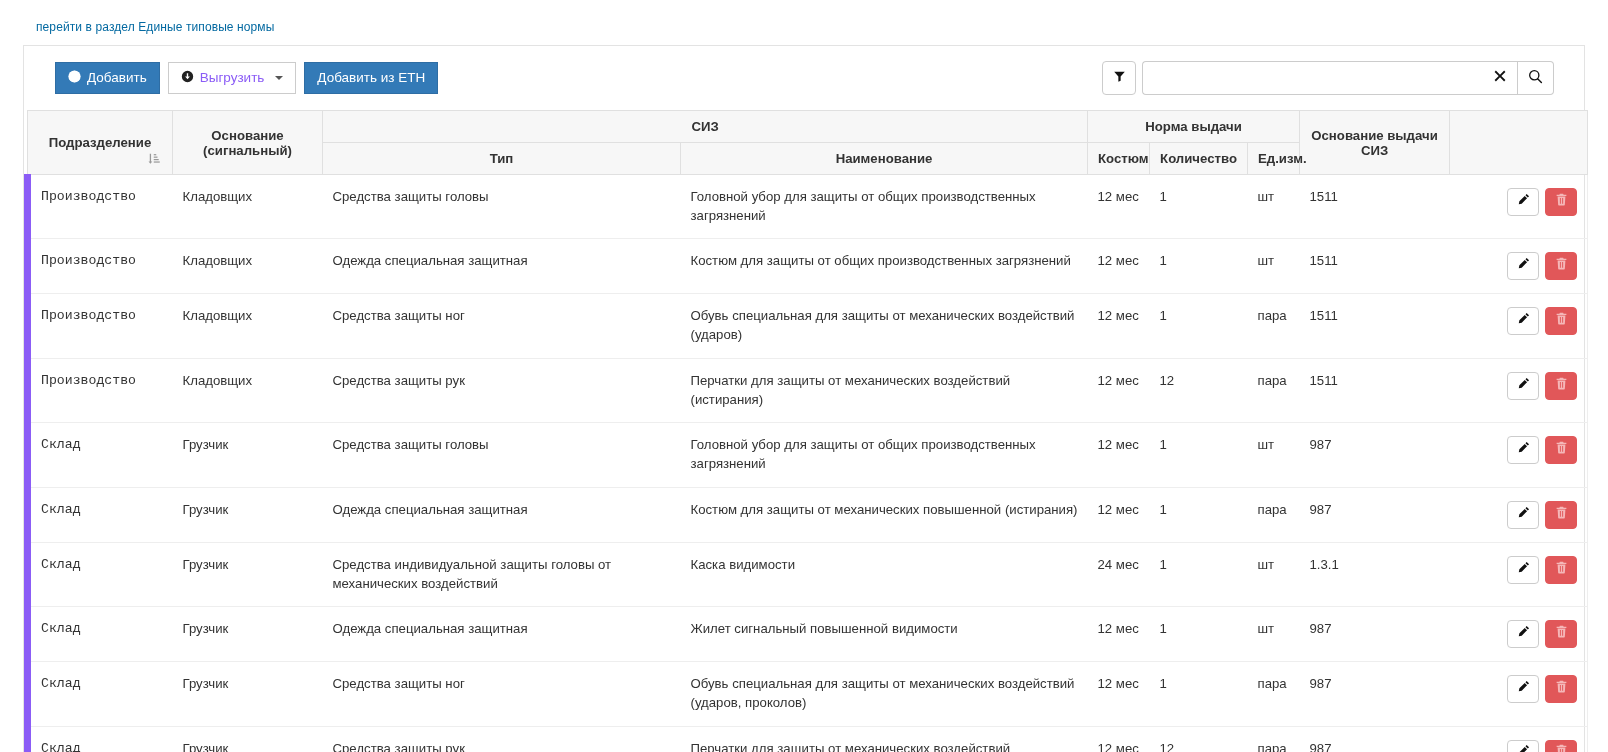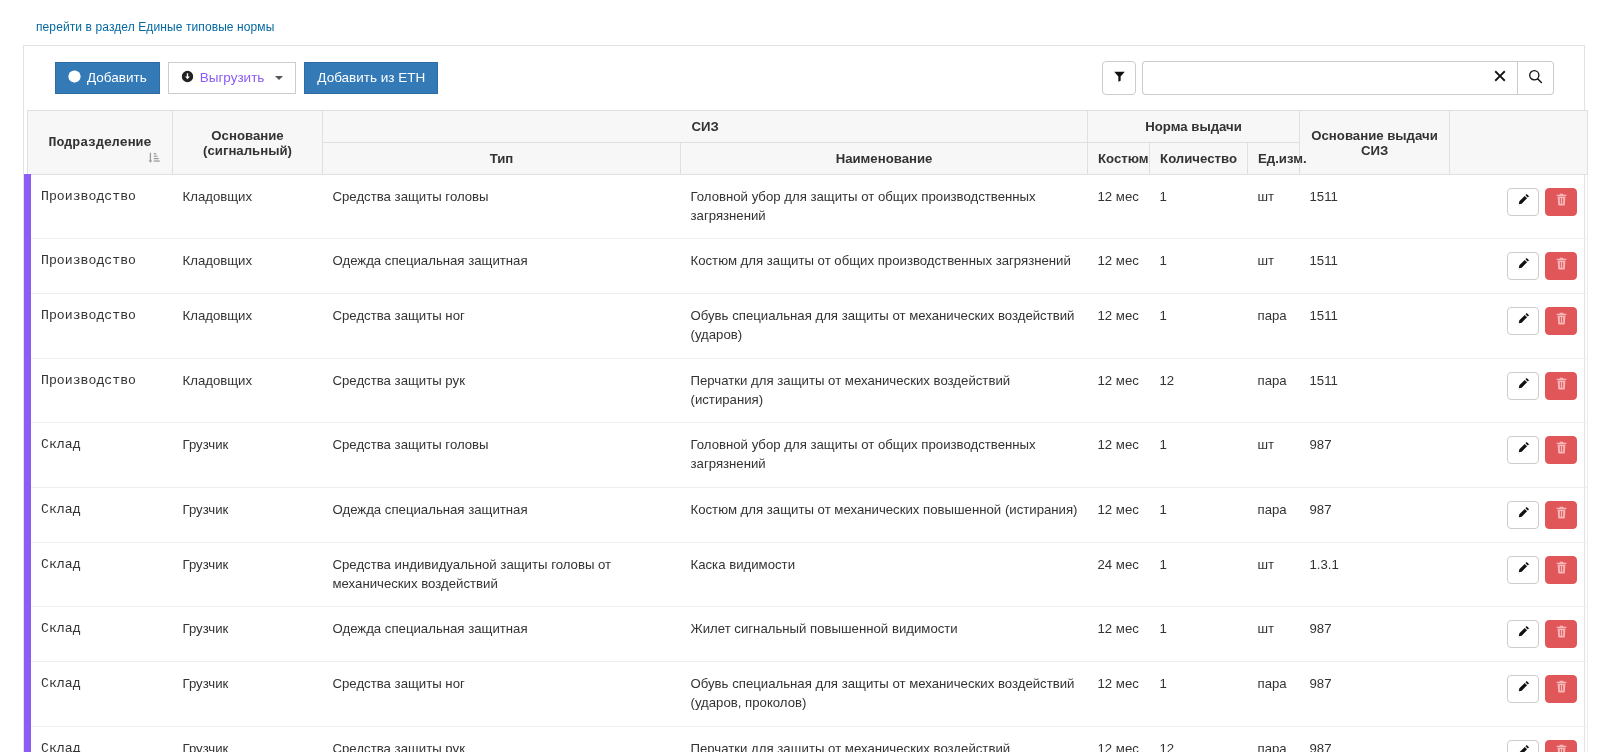--- a/index.html
+++ b/index.html
@@ -114,21 +114,21 @@
     background: #f7f7f7;
     border: 1px solid #e0e0e0;
     font-weight: bold;
     color: #333;
     padding: 8px 10px;
     text-align: center;
     vertical-align: middle;
     font-size: 13.2px;
   }
   th.th-left { text-align: left; }
-  th.sortable { position: relative; cursor: pointer; font-family: Liberation Mono, monospace; }
+  th.sortable { position: relative; cursor: pointer; }
   .sort-ic { position: absolute; right: 12px; bottom: 6px; }
 
   table.grid tbody td {
     border: 1px solid #eeeeee;
     border-left: none; border-right: none;
     padding: 13px 10px;
     vertical-align: top;
     color: #333;
     line-height: 1.42;
   }

